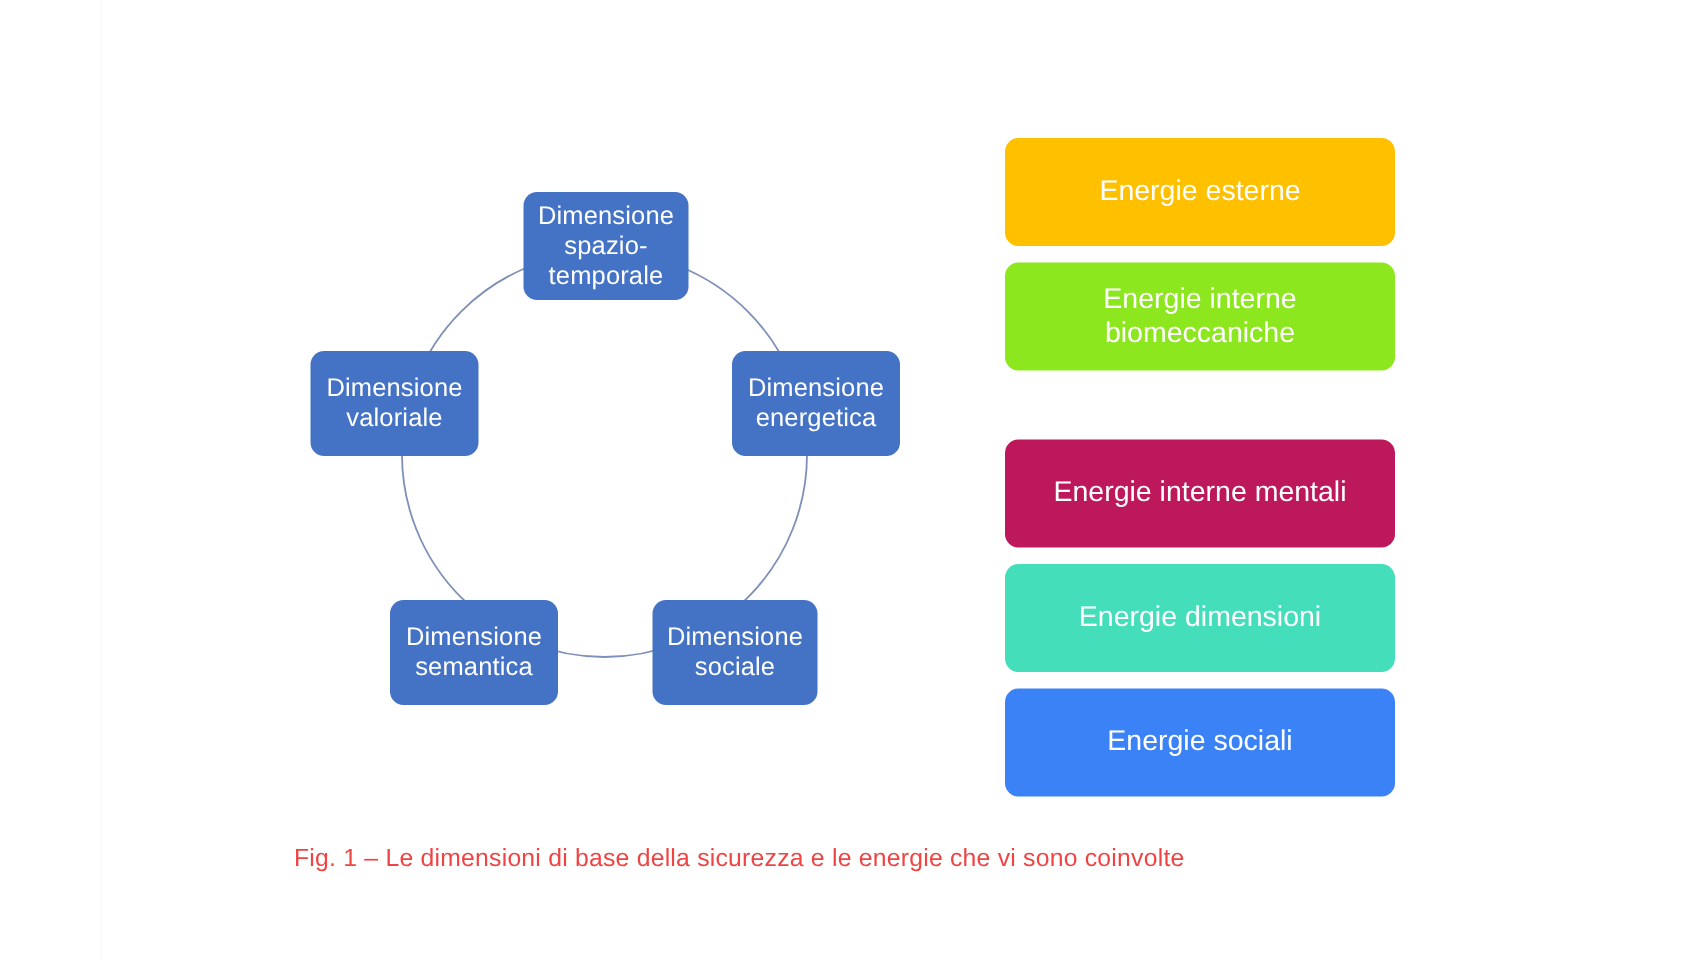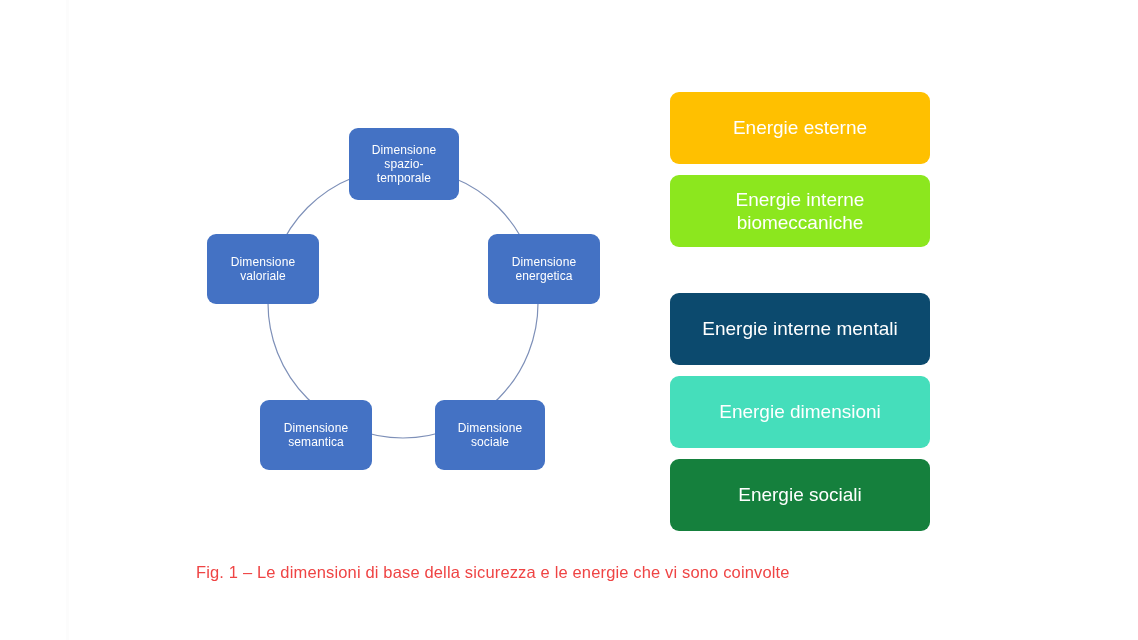--- a/index.html
+++ b/index.html
@@ -47,21 +47,21 @@
   }
   .node {
     position: absolute;
     background: #4472C4;
     border-radius: 9px;
     color: #ffffff;
     display: flex;
     align-items: center;
     justify-content: center;
     text-align: center;
-    font-size: 12px;
+    font-size: 17px;
     line-height: 1.18;
     letter-spacing: 0.1px;
     box-sizing: border-box;
     padding: 2px 4px;
   }
   .node-label { display: block; white-space: pre-line; }
 
   .node-spazio    { left: 159px; top: 28px;  width: 110px; height: 72px; }
   .node-energetica{ left: 298px; top: 134px; width: 112px; height: 70px; }
   .node-sociale   { left: 245px; top: 300px; width: 110px; height: 70px; }
@@ -150,29 +150,29 @@
 
     <div class="bar" style="background: rgb(255, 192, 0);">
       <span class="bar-label">Energie esterne</span>
     </div>
 
     <div class="bar" style="background: rgb(140, 231, 30);">
       <span class="bar-label">Energie interne
 biomeccaniche</span>
     </div>
 
-    <div class="bar" style="background: #0c4a6e; margin-top: 46px;">
+    <div class="bar" style="background: #be185d; margin-top: 46px;">
       <span class="bar-label">Energie interne mentali</span>
     </div>
 
     <div class="bar" style="background: rgb(69, 222, 187);">
       <span class="bar-label">Energie dimensioni</span>
     </div>
 
-    <div class="bar" style="background: #15803d;">
+    <div class="bar" style="background: #3b82f6;">
       <span class="bar-label">Energie sociali</span>
     </div>
 
   </div>
 
   <div class="caption">Fig. 1 – Le dimensioni di base della sicurezza e le energie che vi sono coinvolte</div>
 
 </div>
 
 </body></html>

